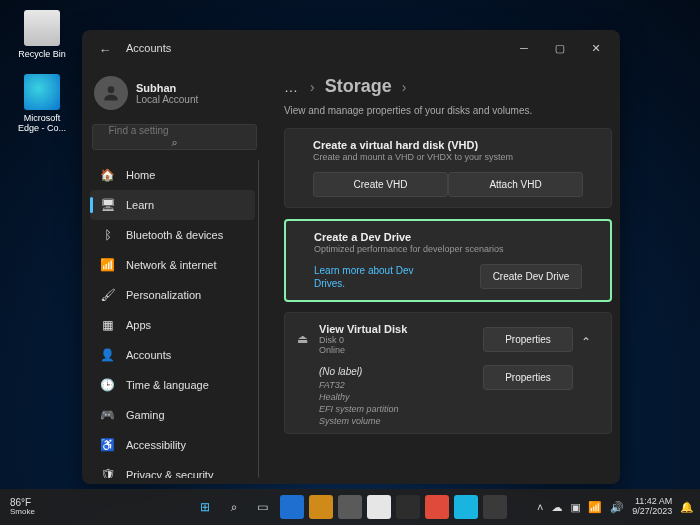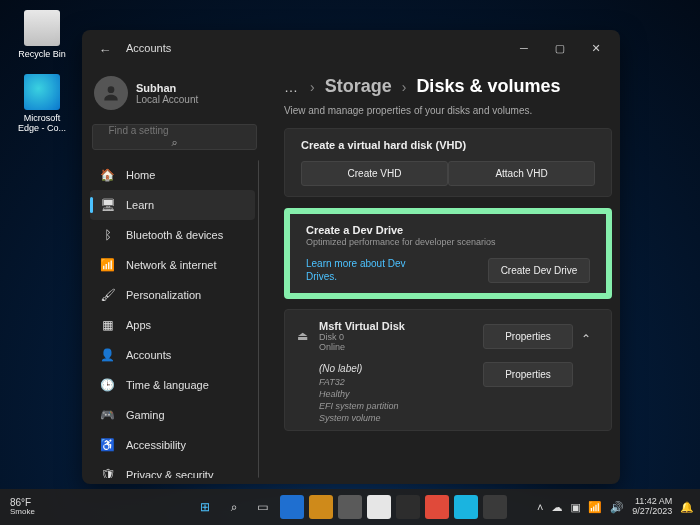--- a/index.html
+++ b/index.html
@@ -34,30 +34,30 @@
   .scrollbar { position:absolute; right:-2px; top:0; bottom:0; width:3px; background:#444; border-radius:2px; }
   
   .main { flex:1; padding: 8px 8px 8px 18px; overflow-y:auto; }
   .main::-webkit-scrollbar{width:0}
   .crumbs { display:flex; align-items:center; gap:10px; margin-top:2px; }
   .crumbs .dots{ color:#ccc; font-size:14px; letter-spacing:2px;}
   .crumbs .sep{ color:#888; font-size:14px;}
   .crumbs .c1{ font-size:18px; color:#bbb; font-weight:600;}
   .crumbs .c2{ font-size:18px; color:#fff; font-weight:600;}
   .subtitle { font-size:10px; color:#aaa; margin:8px 0 12px; }
-  .card { background:#2b2b2b; border:1px solid #353535; border-radius:4px; padding:10px 16px; margin-bottom:10px; }
-  .card.highlight { border:6px solid #86efac;margin-top:11px; }
+  .card { background:#2b2b2b; border:1px solid #353535; border-radius:4px; padding:10px 28px; margin-bottom:10px; }
+  .card.highlight { border:2px solid #86efac;margin-top:11px; }
   .cardtitle { font-size:11px; font-weight:600; color:#eee; }
   .cardsub { font-size:9px; color:#999; margin-top:1px; }
   .btnrow { display:flex; gap:0; margin-top:10px; }
   .btn { background:#373737; border:1px solid #444; border-radius:3px; padding:6px 10px; font-size:10px; color:#eee; cursor:pointer; text-align:center; }
   .btn.right{ margin-left:auto; min-width:102px;}
   .btn.half{ flex:1;}
   .link { color:#4cc2ff; font-size:10px; cursor:pointer; line-height:1.3; }
-  .devrow { display:flex; align-items:center; margin-top:10px; }
+  .devrow { display:flex; align-items:flex-start; margin-top:10px; }
   .diskcard { padding:10px 12px 6px; }
   .diskhead { display:flex; align-items:center; }
   .diskicon { width:22px; color:#aaa; font-size:12px; }
   .diskinfo { flex:1; }
   .dname{ font-size:11px; font-weight:600;}
   .dsub{ font-size:9px; color:#999;}
   .chev{ width:26px; text-align:center; color:#ccc; font-size:12px; padding-top:6px;}
   .volrow{ display:flex; margin-top:10px; padding-left:22px;}
   .volinfo{ flex:1; font-size:9px; color:#999; line-height:1.35;font-style:italic;}
   .volinfo .vname{ font-size:10px; color:#ddd;}
@@ -162,46 +162,46 @@
           </div>
         <div class="scrollbar"></div>
       </div>
     </div>
     <div class="main">
       <div class="crumbs">
         <span class="dots">…</span>
         <span class="sep">›</span>
         <span class="c1">Storage</span>
         <span class="sep">›</span>
-        <span class="c2">Disks &amp; volumes</span>
       </div>
       <div class="subtitle">View and manage properties of your disks and volumes.</div>
 
       <div class="card">
         <div class="cardtitle">Create a virtual hard disk (VHD)</div>
+        <div class="cardsub">Create and mount a VHD or VHDX to your system</div>
         <div class="btnrow">
           <div class="btn half">Create VHD</div>
           <div class="btn half">Attach VHD</div>
         </div>
       </div>
 
       <div class="card highlight">
         <div class="cardtitle">Create a Dev Drive</div>
         <div class="cardsub">Optimized performance for developer scenarios</div>
         <div class="devrow">
           <div class="link" style="width:110px">Learn more about Dev Drives.</div>
           <div class="btn right">Create Dev Drive</div>
         </div>
       </div>
 
       <div class="card diskcard">
         <div class="diskhead">
           <div class="diskicon">⏏</div>
           <div class="diskinfo">
-            <div class="dname">Msft Virtual Disk</div>
+            <div class="dname">View Virtual Disk</div>
             <div class="dsub"><span>Disk 0</span></div>
             <div class="dsub"><span>Online</span></div>
           </div>
           <div class="btn" style="min-width:90px">Properties</div>
           <div class="chev">⌃</div>
         </div>
         <div class="volrow">
           <div class="volinfo">
             <div class="vname">(No label)</div>
             <div>FAT32</div>

